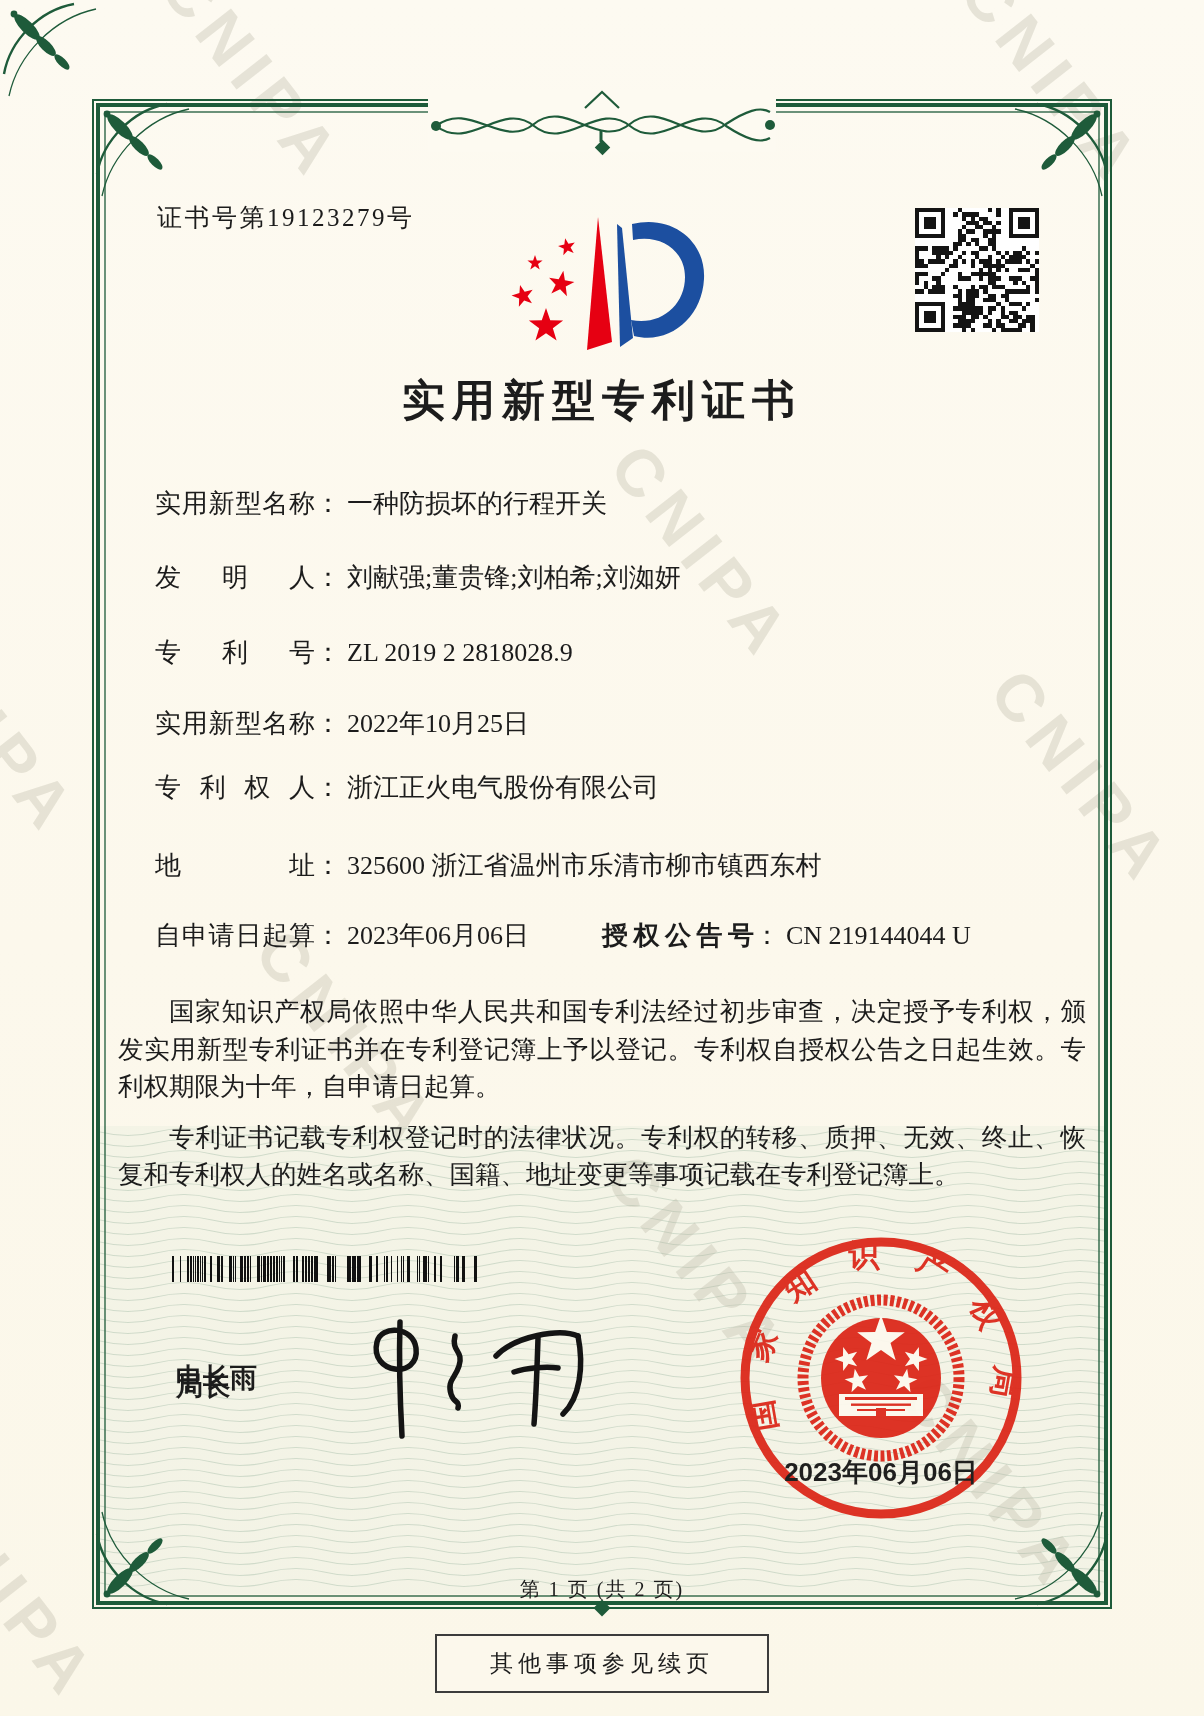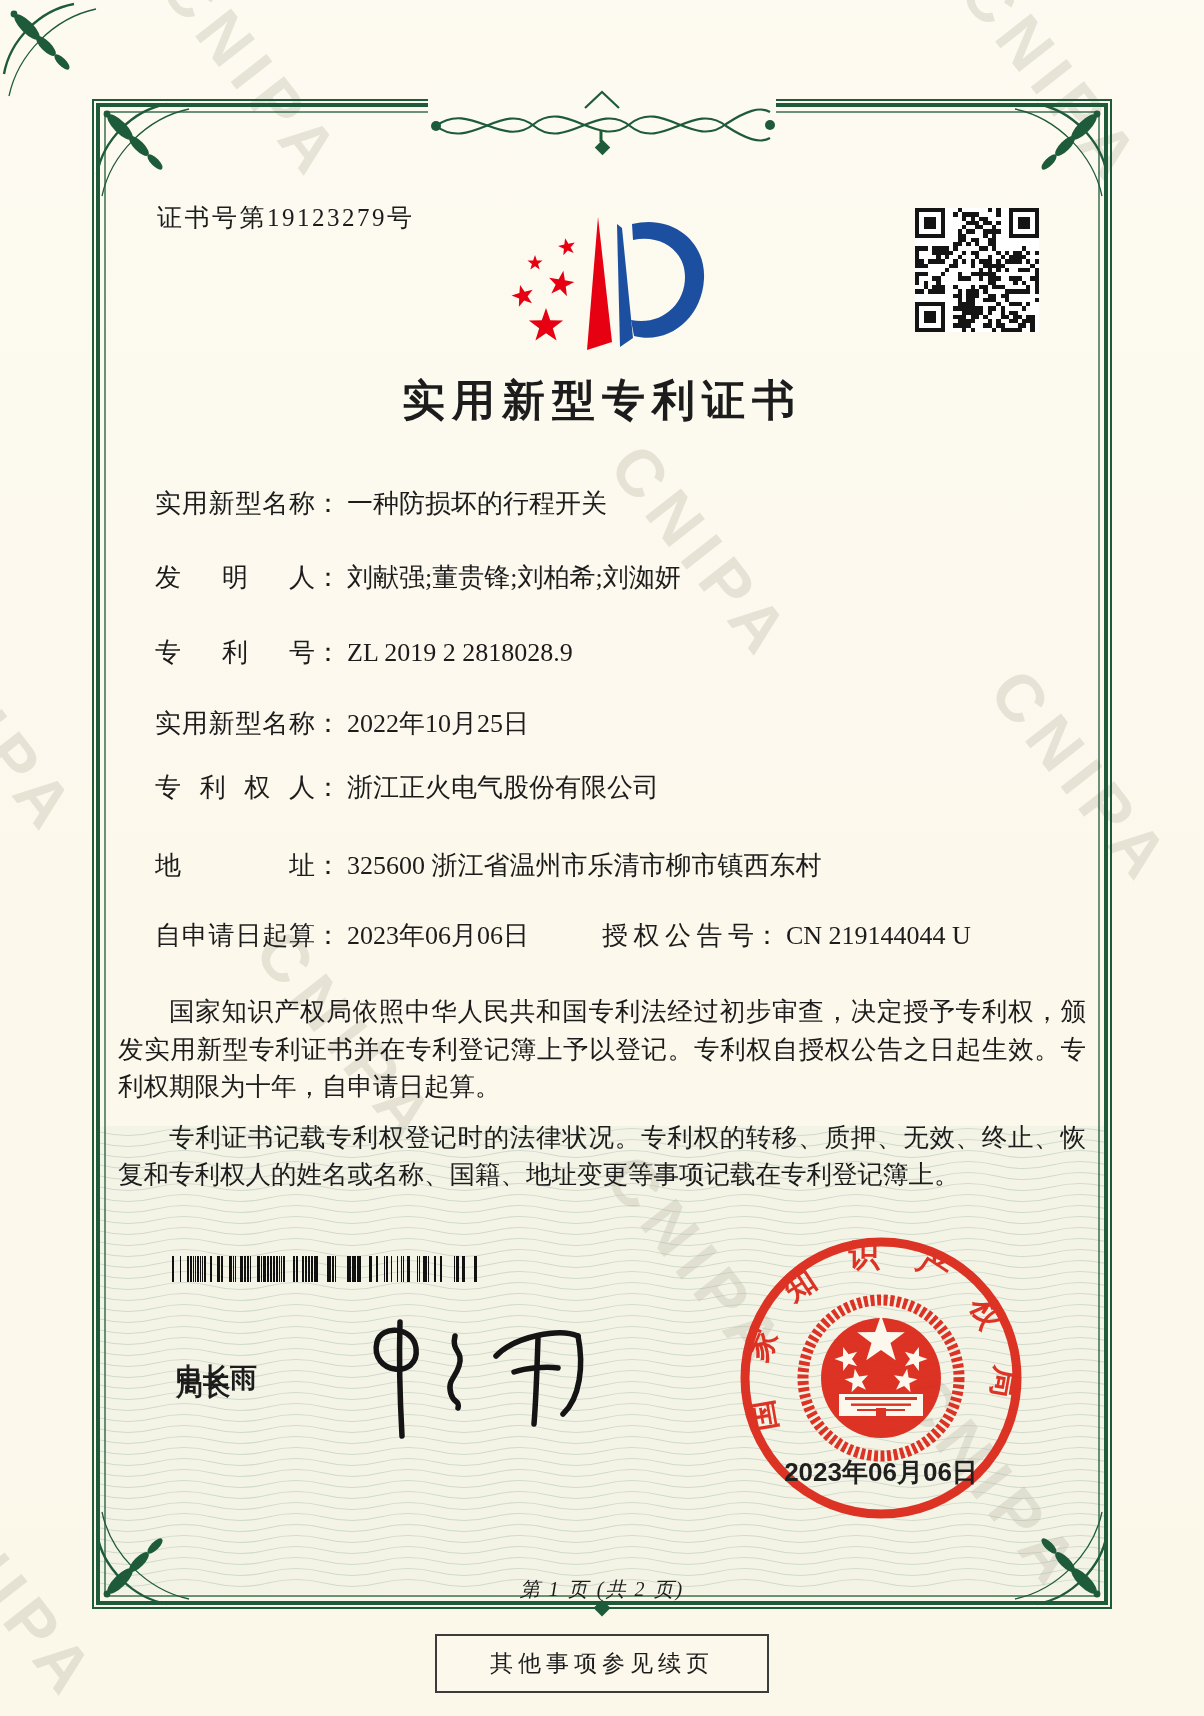--- a/index.html
+++ b/index.html
@@ -13,29 +13,29 @@
       font-size:66px;letter-spacing:10px;color:rgba(186,181,163,.33);white-space:nowrap;
       transform:rotate(52deg);transform-origin:left top;pointer-events:none;}
   
   .cert-no{left:157px;top:201px;font-size:25px;letter-spacing:2.5px;}
   .title{left:0;right:0;top:348px;text-align:center;font-size:43px;font-weight:700;letter-spacing:7px;margin-top:24px;}
   
   .frow{position:absolute;left:155px;font-size:26px;white-space:nowrap;}
   .flabel{display:inline-block;width:160px;text-align:justify;text-align-last:justify;}
   .fcolon{display:inline-block;margin-right:6px;}
   .grant2{position:absolute;left:447px;top:0;white-space:nowrap;}
-  .g2label{display:inline-block;width:152px;text-align:justify;text-align-last:justify;}
+  .g2label{display:inline-block;width:152px;text-align:justify;text-align-last:justify;font-weight:bold;}
   
   .paras{left:118px;top:993px;width:968px;font-size:25.5px;line-height:37.6px;text-align:justify;}
   .paras p{margin:0;text-indent:2em;}
   .paras p + p{margin-top:13px;}
   
   .director{left:176px;font-size:27px;font-weight:700;font-family:Liberation Sans, sans-serif;text-align:center;}
   
-  .footer-page{left:0;right:0;top:1576px;text-align:center;font-size:20px;letter-spacing:2px;font-style:italic;}
+  .footer-page{left:0;right:0;top:1576px;text-align:center;font-size:20px;letter-spacing:2px;}
   .cont-box{left:50%;top:1634px;transform:translateX(-50%);border:2px solid #3c3c3c;
             padding:12px 53px;font-size:23px;letter-spacing:5px;white-space:nowrap;background:#fcf8ec;}
 </style>
 </head>
 <body>
 
 <div class="page">
 
   <svg class="abs" style="left:100px;top:1126px;" width="1004" height="468" viewBox="0 0 1004 468">
     <rect x="0" y="0" width="1004" height="468" fill="#edf0e2" opacity="0.55"></rect>

